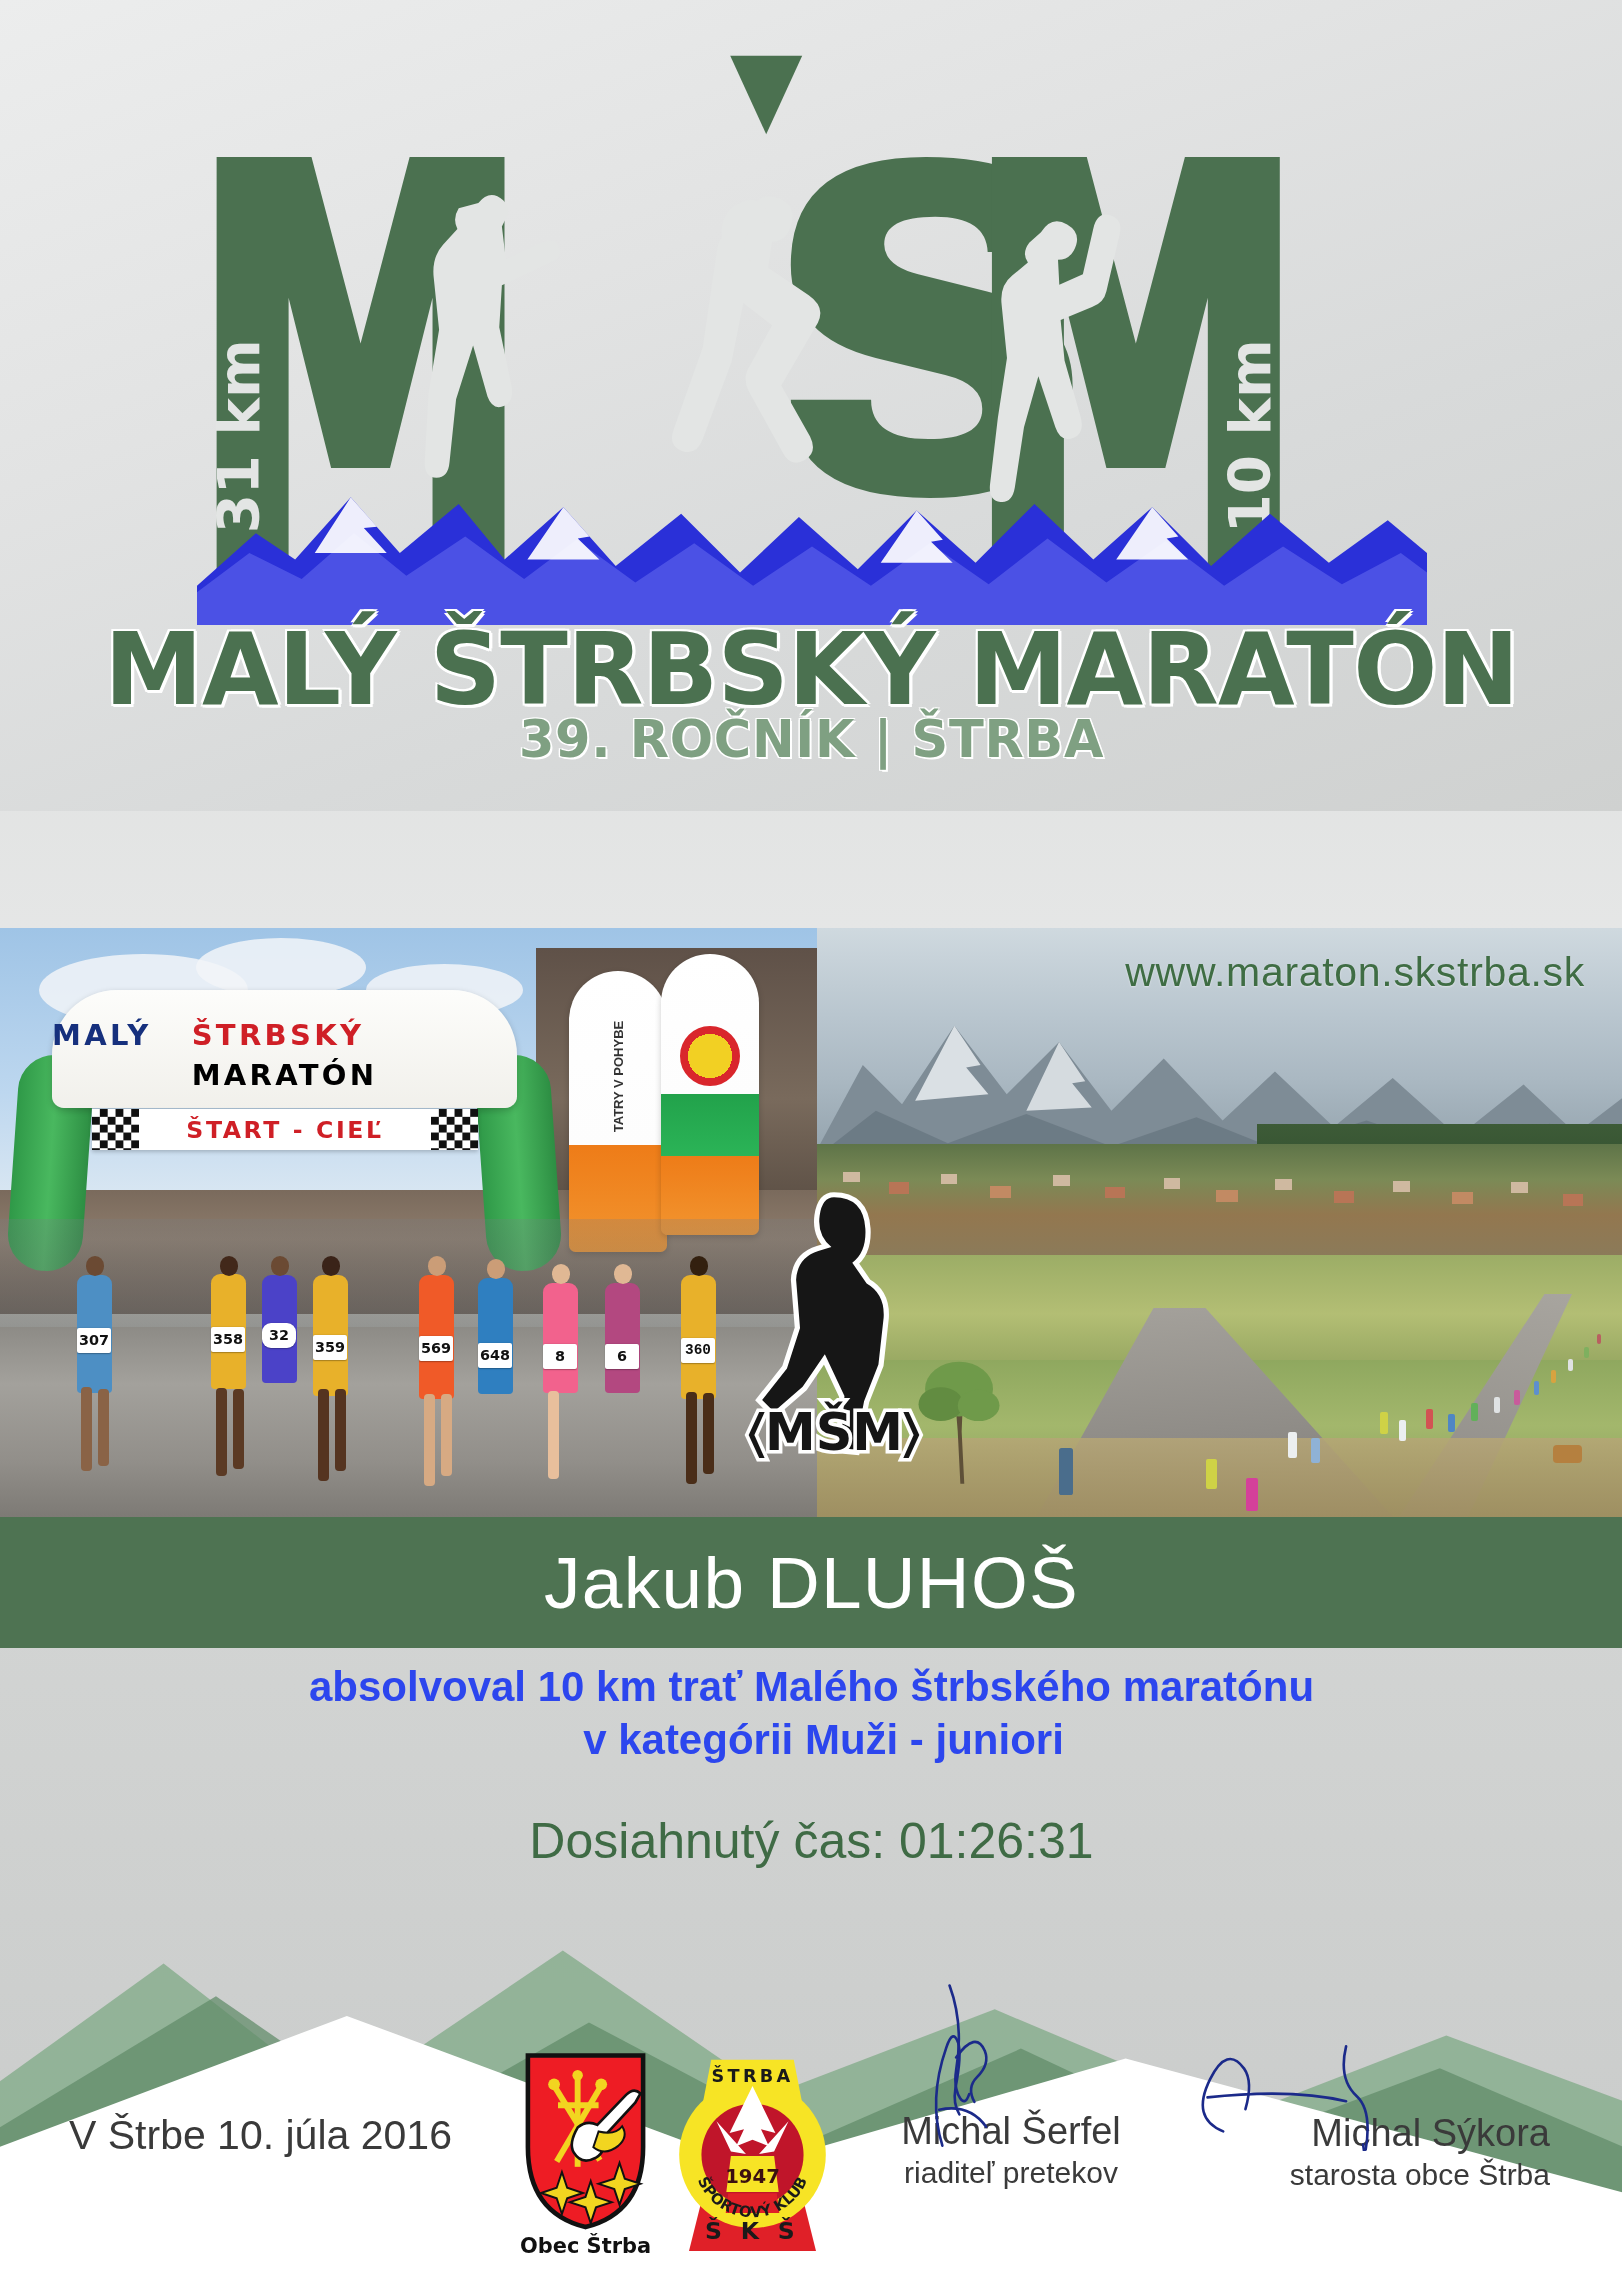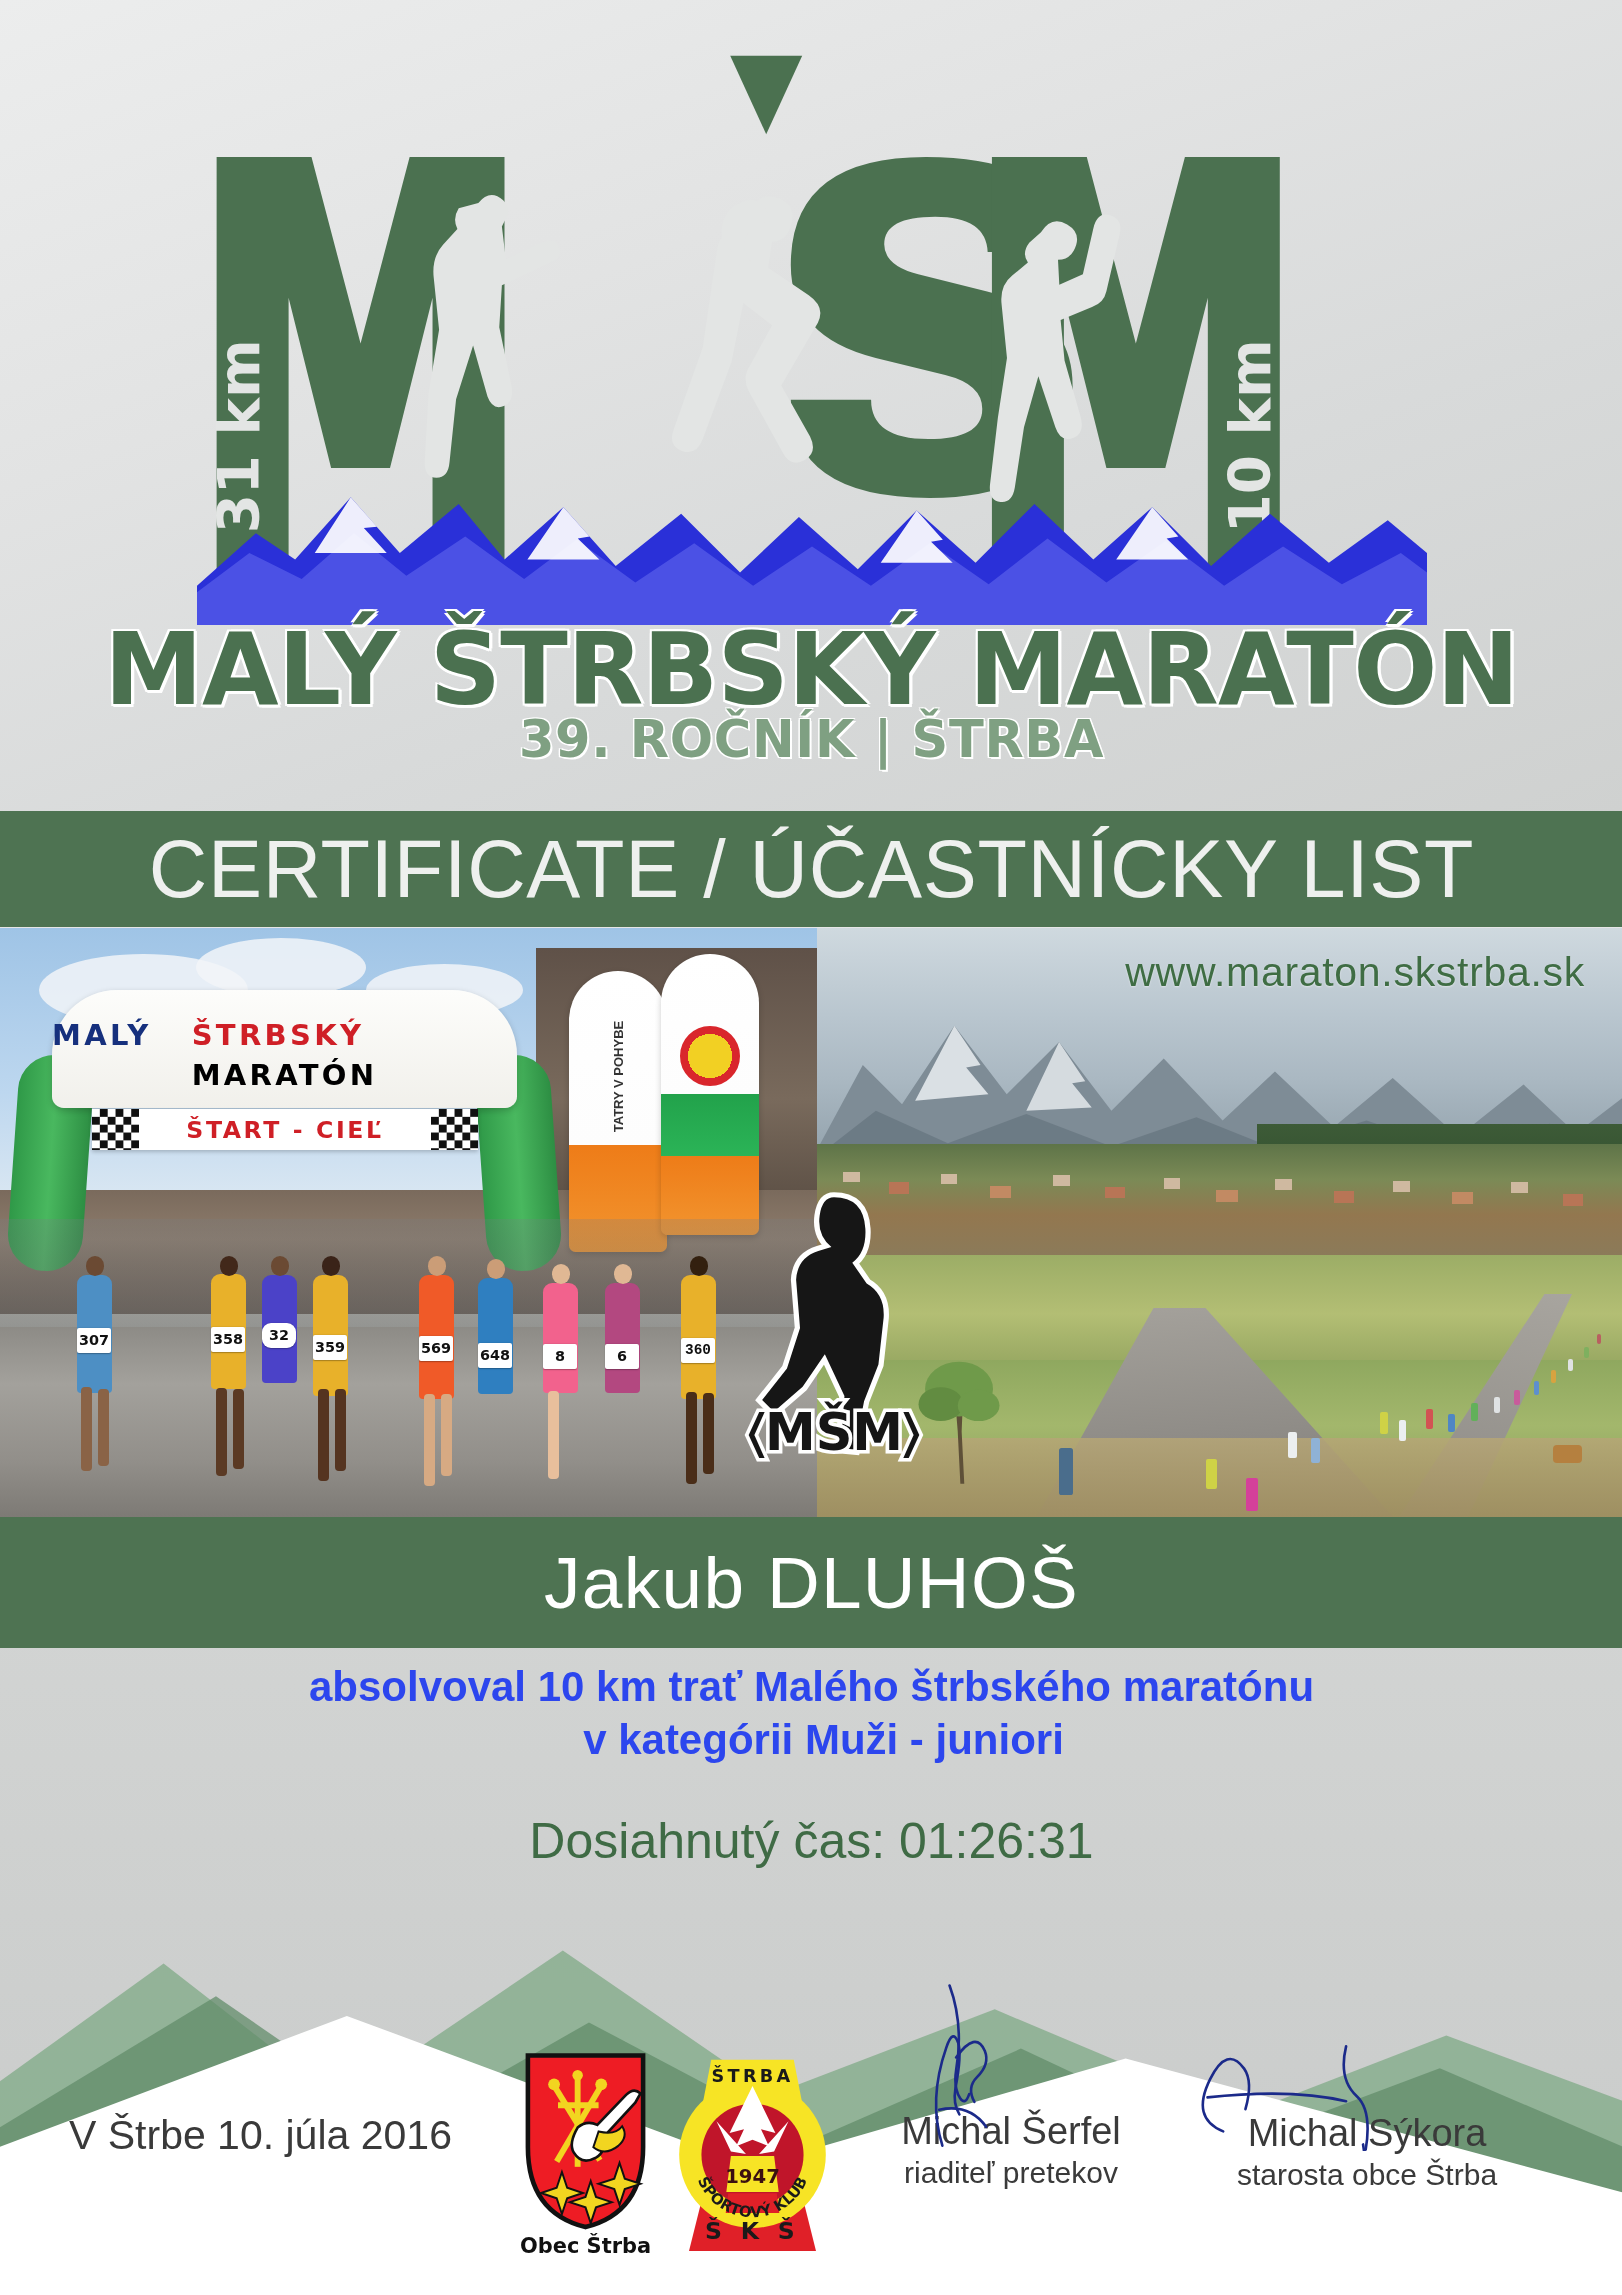--- a/index.html
+++ b/index.html
@@ -279,21 +279,21 @@
     font-size:41px; color:#3a3a3a; font-weight:400;
     font-family:"Liberation Sans", sans-serif; white-space:nowrap;
   }
   #emblem-strba { position:absolute; left:520px; top:-11.8px; width:131px; height:216px; }
   #emblem-sks   { position:absolute; left:677px; top:-13px; width:151px; height:216px; }
 
   .sig-block { position:absolute; text-align:center; width:366px; }
   .sig-name { font-size:38px; color:#3a3a3a; font-family:"Liberation Sans", sans-serif; white-space:nowrap; }
   .sig-role { font-size:30px; color:#3a3a3a; font-family:"Liberation Sans", sans-serif; white-space:nowrap; margin-top:2.6px;}
   #sig1 { left:828px; top:49px; }
-  #sig2 { left:1184px; top:51px; }
+  #sig2 { left:1184px; top:51px;text-align:right; }
   .sig-scribble { position:absolute; width:366px; height:170px; top:-131px; left:0; }
 </style>
 </head>
 <body>
 
 <div id="page">
 
   <div id="header">
 
     <div id="logo-wrap">
@@ -333,23 +333,20 @@
           <path d="M0 850 L80 790 L160 830 L240 760 L320 825 L410 765 L500 830 L580 770 L670 835 L760 775 L850 840 L940 780 L1030 840 L1120 775 L1210 838 L1300 768 L1390 835 L1480 772 L1570 840 L1660 780 L1750 838 L1840 790 L1880 820 L1880 900 L0 900 Z" fill="#5157e8" opacity="0.85"></path>
           <path d="M235 705 L275 750 L255 752 L290 790 L180 790 Z M560 720 L600 765 L582 768 L615 800 L505 800 Z M1100 725 L1140 770 L1122 773 L1155 805 L1045 805 Z M1460 720 L1500 765 L1482 768 L1515 800 L1405 800 Z" fill="#ffffff" opacity="0.92"></path>
         </g>
       </svg>
     </div>
 
     <div id="race-title">MALÝ ŠTRBSKÝ MARATÓN</div>
     <div id="race-subtitle">39. ROČNÍK | ŠTRBA</div>
   </div>
 
-  <div id="cert-banner">
-    <div class="txt">CERTIFICATE / ÚČASTNÍCKY LIST</div>
-  </div>
 
   <div id="photo-strip">
 
     <div class="photo" id="photo-left">
       <div class="sky-l"></div>
       <div class="cloudl" style="left:39px;top:26px;width:209px;height:72px;"></div>
       <div class="cloudl" style="left:196px;top:9.8px;width:170px;height:59px;"></div>
       <div class="cloudl" style="left:366px;top:36px;width:157px;height:52px;"></div>
 
       <div class="bldgR"></div>

